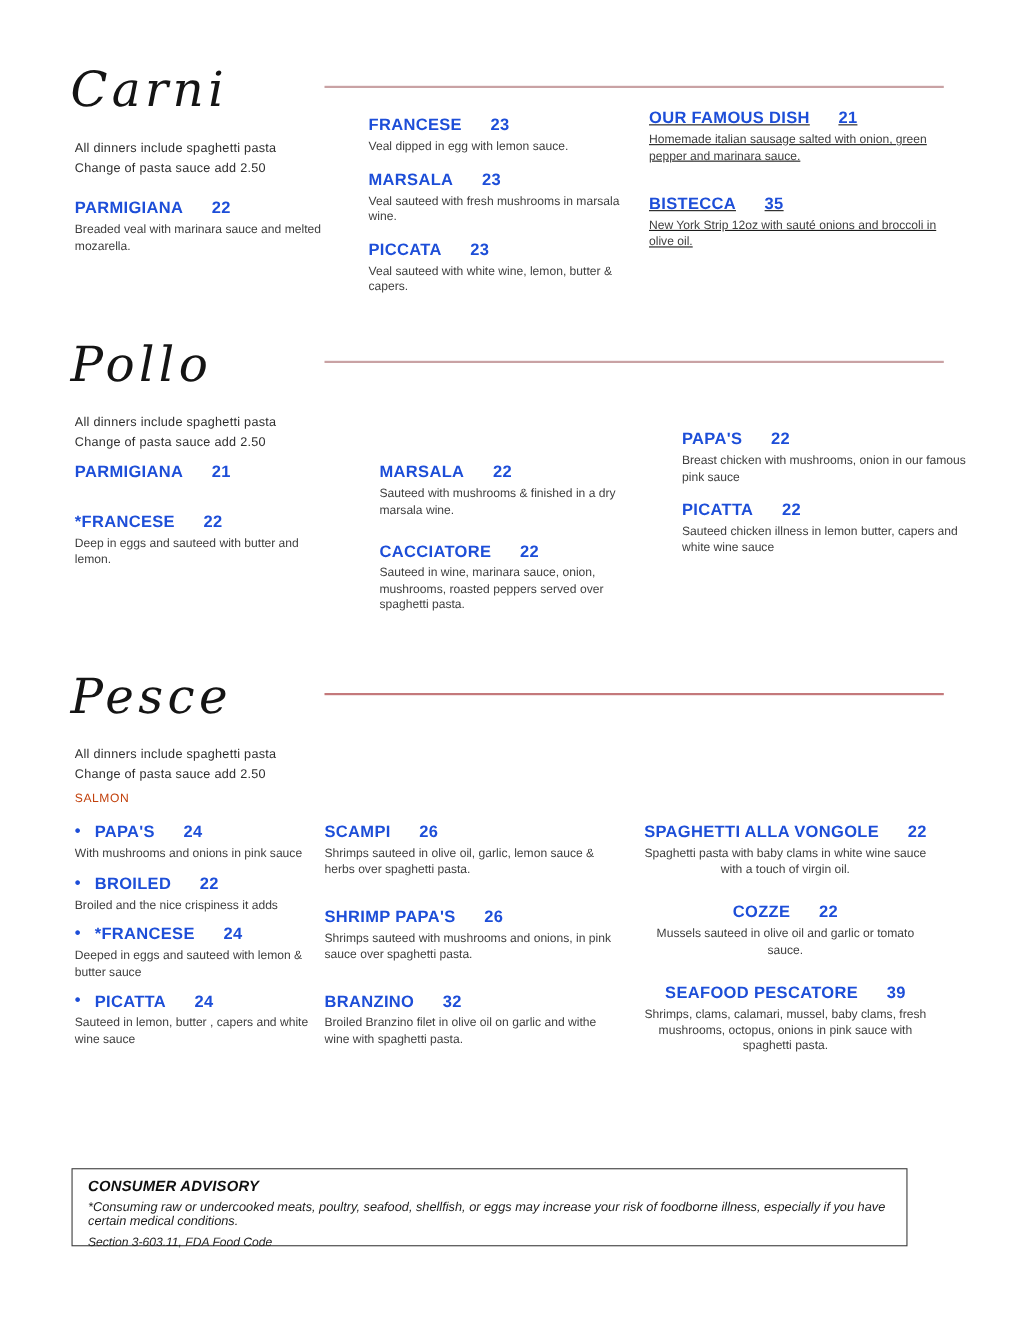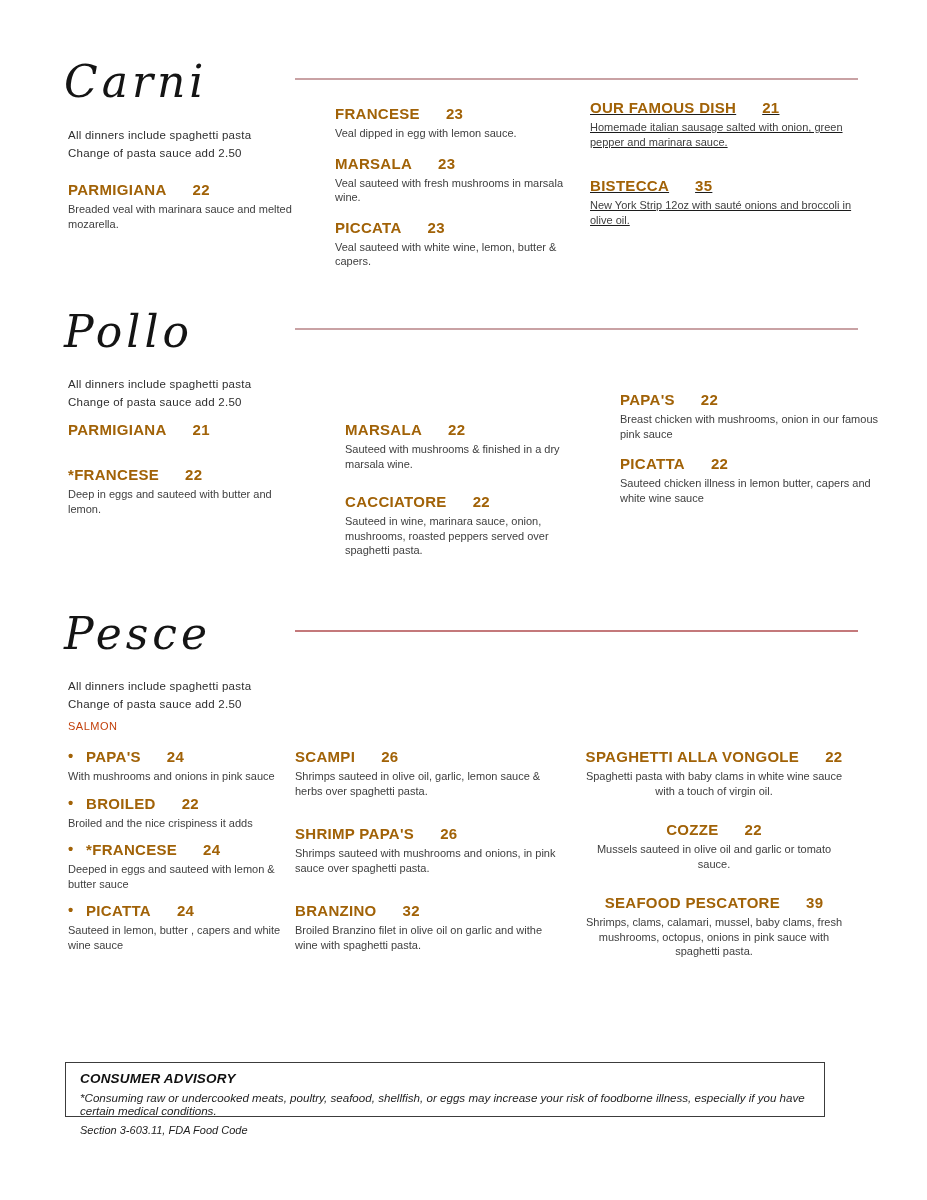--- a/index.html
+++ b/index.html
@@ -14,33 +14,33 @@
   }
   .rule { height:2px; background:#c9a2a4; }
   .notes {
     font-size:11.5px; line-height:1.55; color:#2e2e2e; letter-spacing:0.25px;
   }
   .group-label {
     font-size:11px; font-weight:400; letter-spacing:0.5px; color:#c2410c;
   }
   .col { position:absolute; }
   .item { margin-bottom:14px; }
-  .item-title { font-size:15px; font-weight:700; letter-spacing:0.3px; color:#a16207; margin-bottom:4px; }
+  .item-title { font-size:15px; font-weight:700; letter-spacing:0.3px; color:#1d4ed8; margin-bottom:4px; }
   .item-title .pr { margin-left:26px; }
   .item-desc { font-size:11px; line-height:1.32; color:#404040; }
   .bulleted .item-title::before { content:"•"; margin-right:8px; position:relative; top:-1px; }
   
   .sp11 .item { margin-bottom:11px; }
   .sp14 .item { margin-bottom:14px; }
   .sp22 .item { margin-bottom:22px; }
   .sp23 .item { margin-bottom:23px;text-align:center; }
   .sp27 .item { margin-bottom:27px; }
   .sp28 .item { margin-bottom:28px; }
   .advisory-box {
-    position:absolute; left:65px; top:1062px; width:760px; height:55px;
+    position:absolute; left:65px; top:1062px; width:760px; height:71px;
     border:1.5px solid #3c3c3c; box-sizing:border-box; padding:8px 14px 0 14px;
   }
   .advisory-title { font-size:13.5px; font-weight:700; font-style:italic; letter-spacing:0.2px; color:#101010; margin-bottom:5px; }
   .advisory-text { font-size:11.6px; font-style:italic; color:#1d1d1d; margin-bottom:7px; }
   .advisory-code { font-size:11px; font-style:italic; color:#1d1d1d; }
 </style>
 </head>
 <body>
 
 <div class="page">

